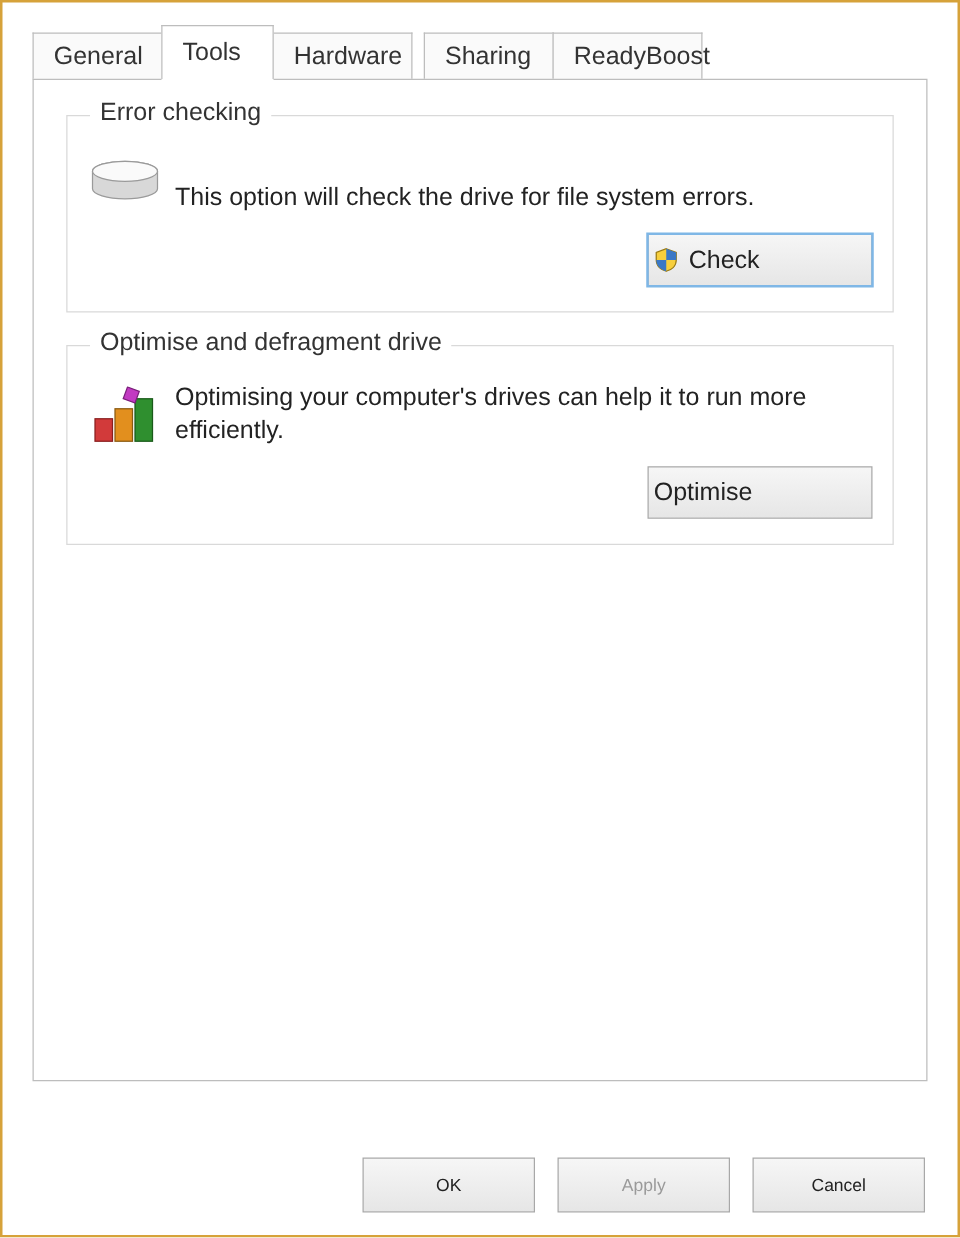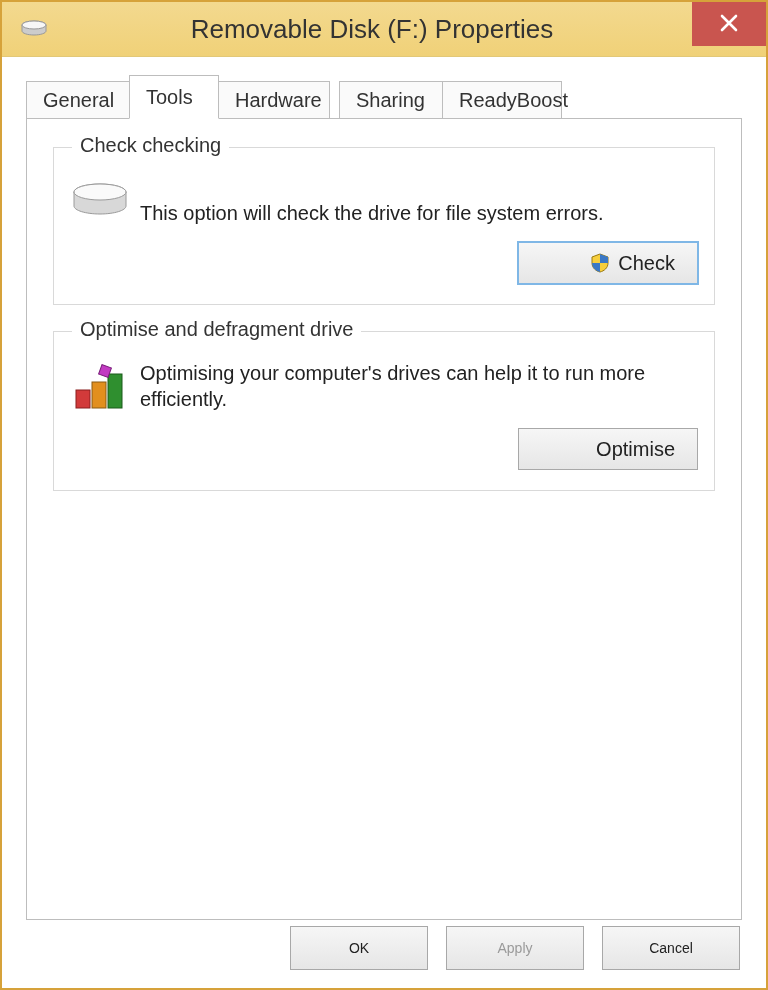--- a/index.html
+++ b/index.html
@@ -15,65 +15,48 @@
   .tab{position:absolute;top:6px;height:38px;border:1px solid #bdbdbd;border-bottom:none;background:#fafafa;padding:0 16px;display:flex;align-items:center;font-size:20px;color:#333;box-sizing:border-box}
   .tab.active{top:0;height:44px;background:#fff;z-index:3;border-bottom:1px solid #fff}
   .tabpanel{border:1px solid #bdbdbd;background:#fff;height:802px;margin-top:-1px;padding:28px 26px 0 26px;box-sizing:border-box;position:relative;z-index:1}
   
   .group{border:1px solid #d9d9d9;position:relative;padding:28px 16px 20px 16px;margin-bottom:26px}
   .group .legend{position:absolute;top:-14px;left:18px;background:#fff;padding:0 8px;font-size:20px;color:#333}
   .grow{display:flex;align-items:flex-end;gap:10px}
   .gicon{width:60px;height:48px;flex:0 0 60px;margin-top:2px}
   .gdesc{flex:1;font-size:20px;line-height:1.3;color:#222}
   .gbtnrow{display:flex;justify-content:flex-end;margin-top:16px}
-  .btn{min-width:180px;height:42px;border:1px solid #a8a8a8;background:linear-gradient(#f6f6f6,#e6e6e6);display:inline-flex;align-items:center;justify-content:flex-end;gap:8px;font-size:20px;color:#222;padding:0 22px;box-sizing:border-box}
+  .btn{min-width:180px;height:42px;border:1px solid #a8a8a8;background:linear-gradient(#f6f6f6,#e6e6e6);display:inline-flex;align-items:center;justify-content:flex-start;gap:8px;font-size:20px;color:#222;padding:0 4px;box-sizing:border-box}
   .btn.focus{outline:2px solid #7fb7e6;outline-offset:-1px}
   .btn .shield{width:20px;height:20px}
   
   .footer{position:absolute;right:26px;bottom:18px;display:flex;gap:18px}
   .fbtn{width:136px;height:42px;border:1px solid #a8a8a8;background:linear-gradient(#f6f6f6,#e6e6e6);display:flex;align-items:center;justify-content:center;font-size:14px;color:#222}
   .fbtn.disabled{color:#9a9a9a}
 </style>
 </head>
 <body>
 
 <div class="window">
 
-  <div class="titlebar">
-    <span class="ticon">
-      <svg viewBox="0 0 28 20">
-          <ellipse cx="14" cy="6" rx="12" ry="4" fill="#eee" stroke="#999"></ellipse>
-          <path d="M2 6v6c0 2.2 5.4 4 12 4s12-1.8 12-4V6" fill="#ccc" stroke="#999"></path>
-          <ellipse cx="14" cy="6" rx="12" ry="4" fill="#f7f7f7" stroke="#999"></ellipse>
-        </svg>
-    </span>
-    <span class="ttxt">Removable Disk (F:) Properties</span>
-    <span class="close">
-      <span>
-        <svg width="18" height="18" viewBox="0 0 18 18">
-            <path d="M2 2 L16 16 M16 2 L2 16" stroke="#fff" stroke-width="2.6" stroke-linecap="round"></path>
-          </svg>
-      </span>
-    </span>
-  </div>
 
   <div class="client">
 
     <div class="tabs">
       <div class="tab" style="left:0;width:128px">General</div>
       <div class="tab active" style="left:103px;width:90px">Tools</div>
       <div class="tab" style="left:192px;width:112px">Hardware</div>
       <div class="tab" style="left:313px;width:104px">Sharing</div>
       <div class="tab" style="left:416px;width:120px">ReadyBoost</div>
     </div>
 
     <div class="tabpanel">
 
       <div class="group">
-        <span class="legend">Check checking</span>
+        <span class="legend">Error checking</span>
         <div class="grow">
           <span class="gicon">
             <svg viewBox="0 0 60 48">
                 <ellipse cx="30" cy="14" rx="26" ry="8" fill="#f2f2f2" stroke="#9a9a9a"></ellipse>
                 <path d="M4 14v14c0 4.4 11.6 8 26 8s26-3.6 26-8V14" fill="#d8d8d8" stroke="#9a9a9a"></path>
                 <ellipse cx="30" cy="14" rx="26" ry="8" fill="#fafafa" stroke="#9a9a9a"></ellipse>
               </svg>
           </span>
           <span class="gdesc">This option will check the drive for file system errors.</span>
         </div>

